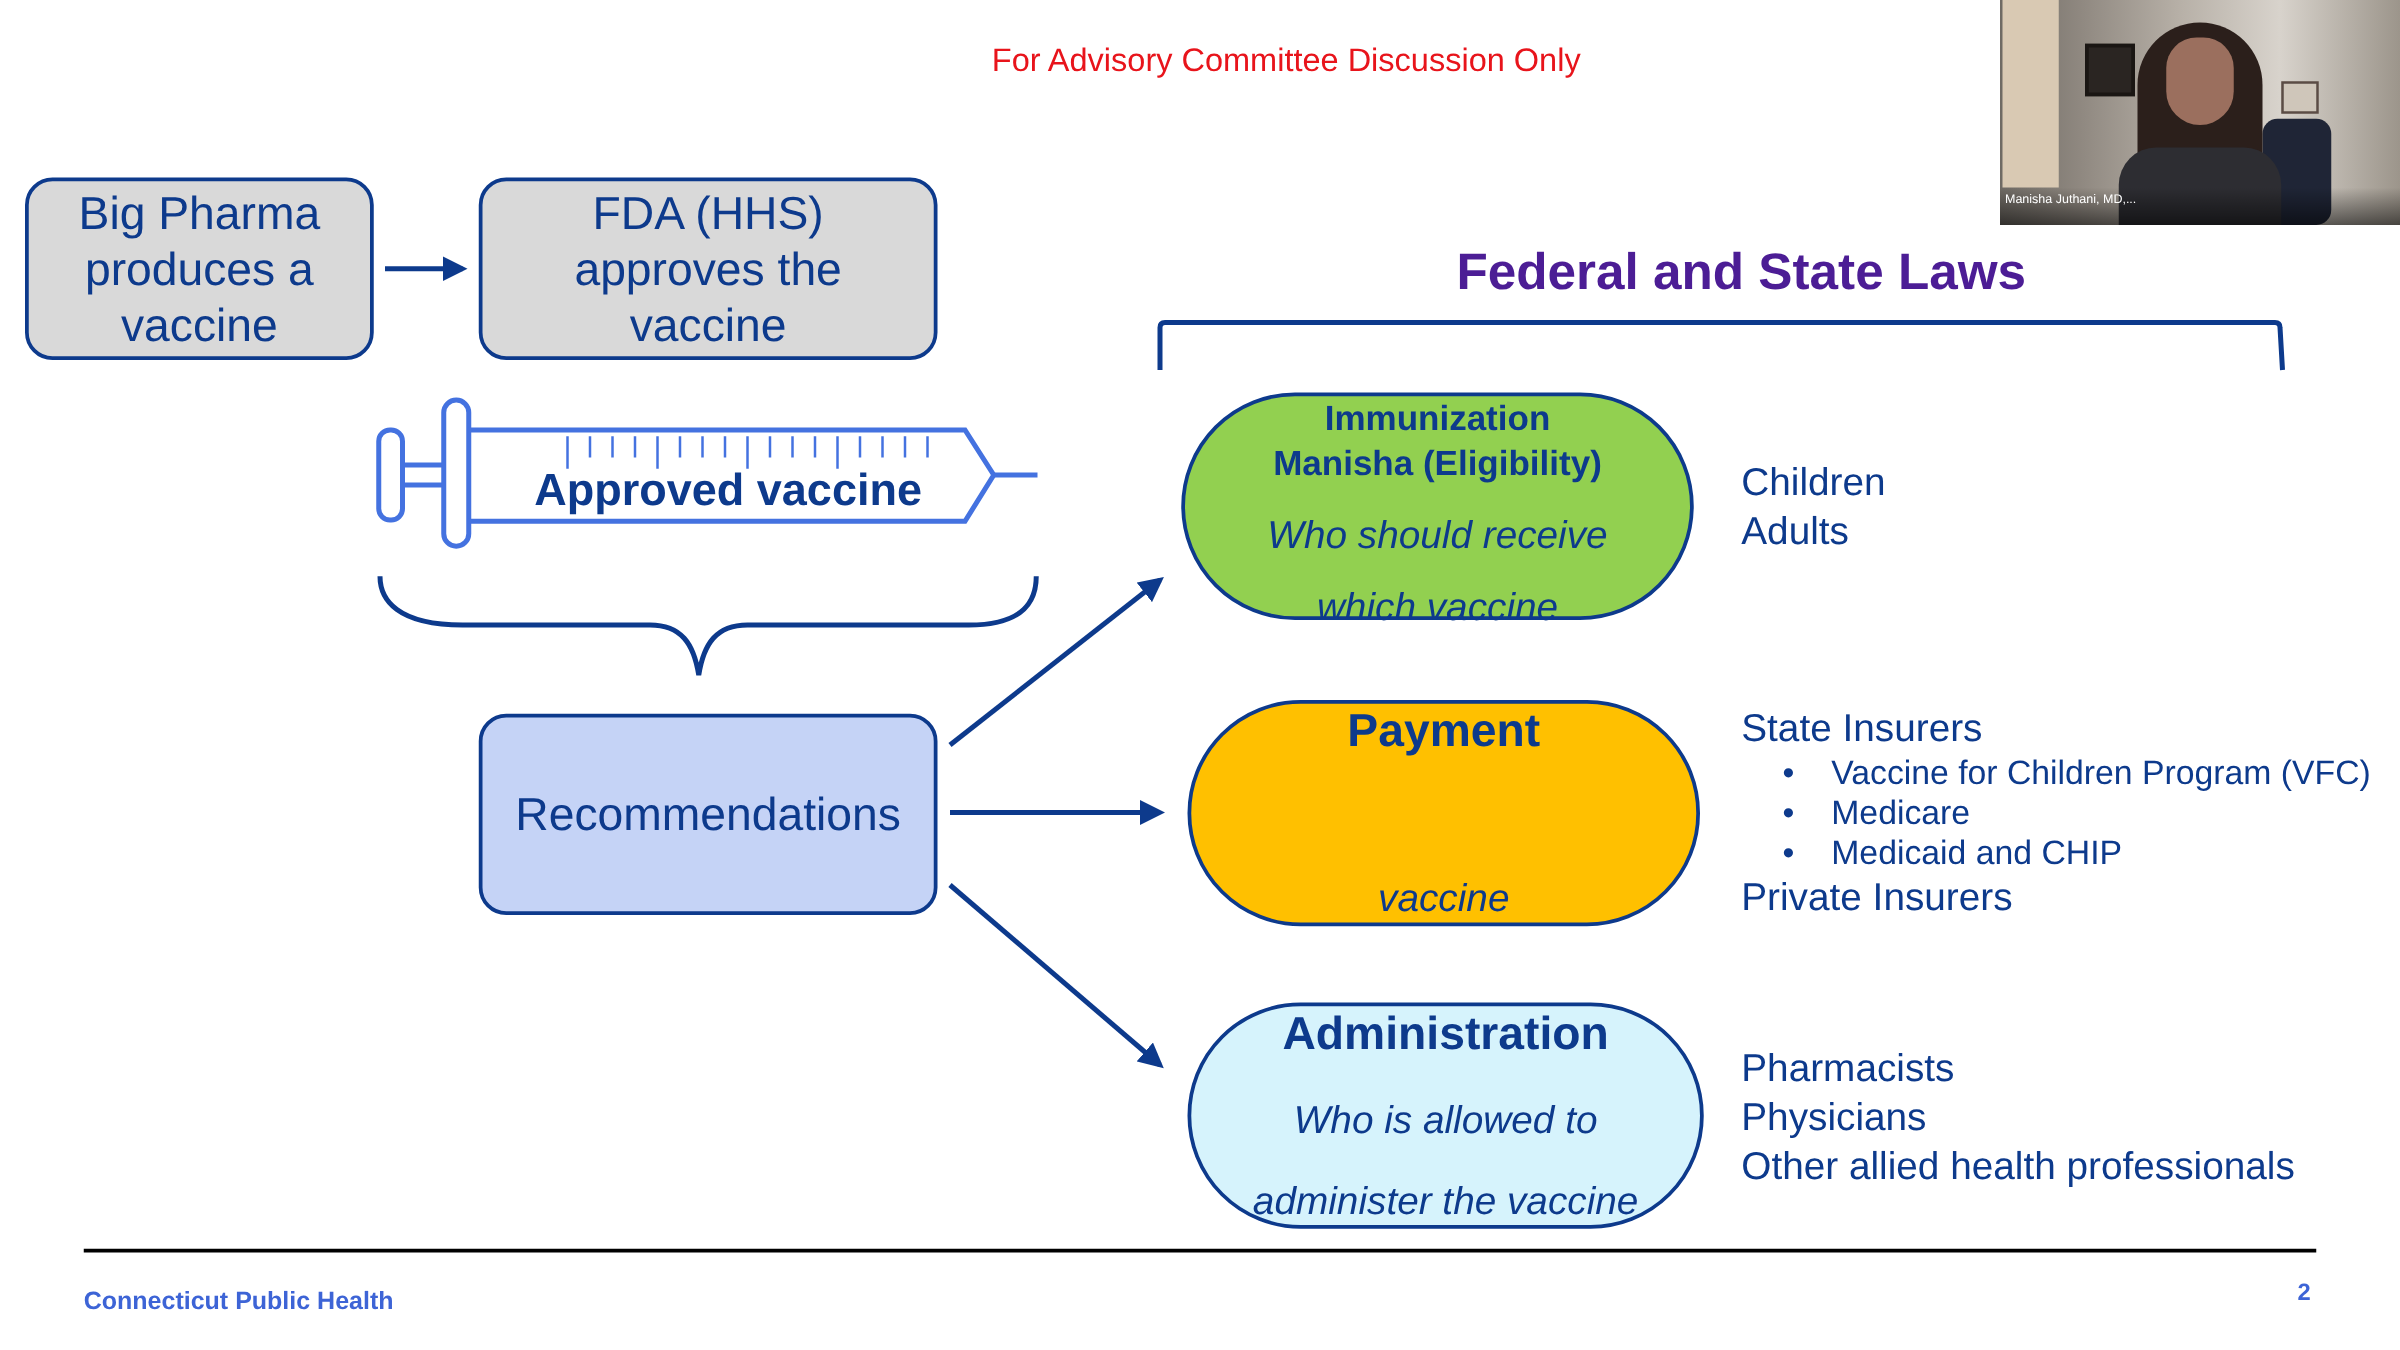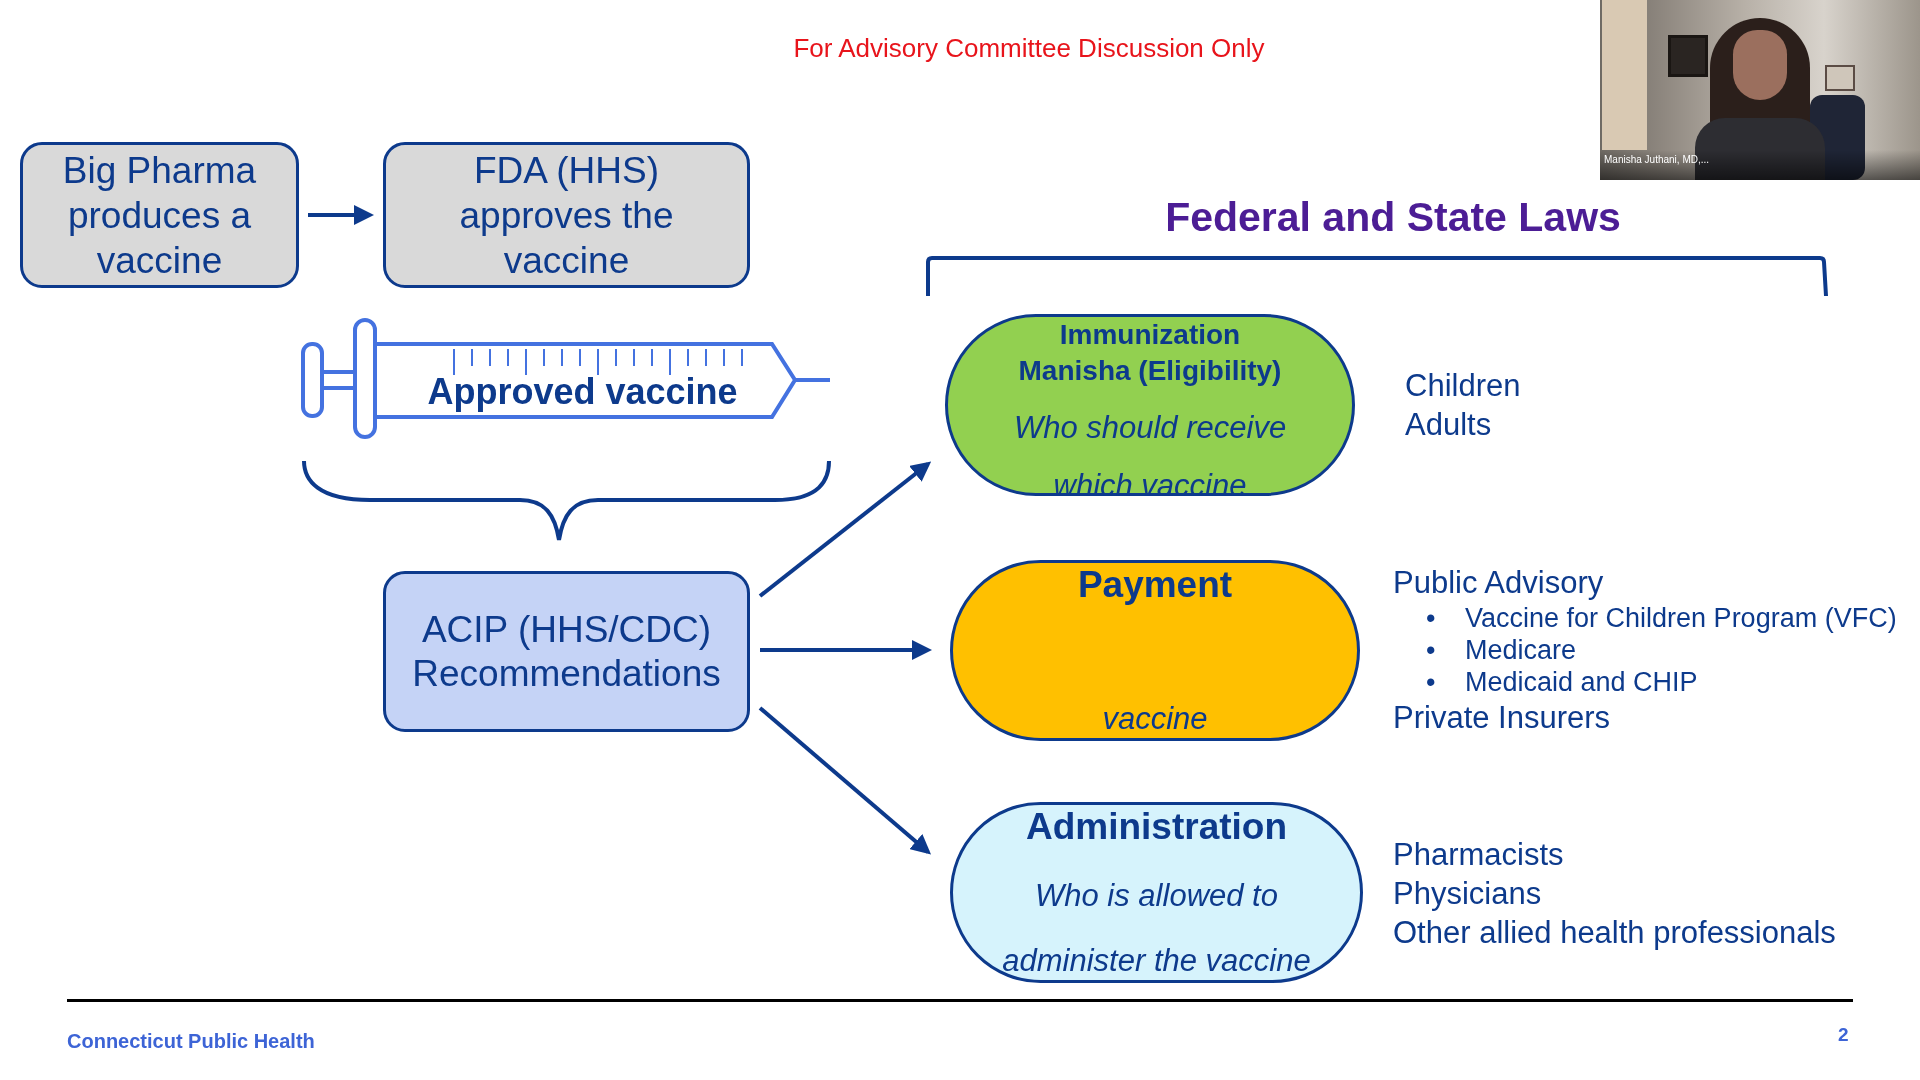--- a/index.html
+++ b/index.html
@@ -44,21 +44,21 @@
   #oval-payment .sub { font-size: 31px; line-height: 38px; }
   #oval-admin { left: 950px; top: 802px; width: 413px; height: 181px; background: #d6f3fc; border-radius: 120px; }
   #oval-admin .title { font-size: 37px; line-height: 44px; }
   #oval-admin .sub { font-size: 31px; line-height: 38px; }
 
   .list { position: absolute; left: 1393px; color: #0d3a8c; }
   .list .main { font-size: 31px; line-height: 39px; }
   .list .bullets { margin: 0; padding: 0; list-style: none; }
   .list .bullets li { font-size: 27px; line-height: 32px; padding-left: 72px; position: relative; }
   .list .bullets li .dot { position: absolute; left: 33px; top: 0; }
-  #list-schedule { top: 366px; margin-left: 12px; }
+  #list-schedule { top: 366px; }
   #list-payment { top: 563px; }
   #list-admin { top: 835px; }
 
   #footer-line { left: 67px; top: 999px; width: 1786px; height: 3px; background: #000; }
   #footer-org { left: 67px; top: 1030px; font-size: 20px; font-weight: bold; color: #3d64d6; }
   #footer-page { left: 1838px; top: 1024px; font-size: 19px; font-weight: bold; color: #3d64d6; }
 
   #video {
     left: 1600px; top: 0; width: 320px; height: 180px; overflow: hidden;
     background: linear-gradient(90deg, #6f6a64 0%, #8f8880 20%, #b7b0a7 45%, #d8d3cc 70%, #9c958b 100%);
@@ -143,21 +143,20 @@
   <div>Big Pharma</div>
   <div>produces a</div>
   <div>vaccine</div>
 </div>
 <div id="box-fda" class="box">
   <div>FDA (HHS)</div>
   <div>approves the</div>
   <div>vaccine</div>
 </div>
 <div id="box-acip" class="box">
-  <div>ACIP (HHS/CDC)</div>
   <div>Recommendations</div>
 </div>
 
 <div id="laws-title" class="abs">Federal and State Laws</div>
 
 <div id="oval-schedule" class="oval">
   <div class="title">Immunization</div>
   <div class="title">Manisha (Eligibility)</div>
   <div class="sub">Who should receive</div>
   <div class="sub">which vaccine</div>
@@ -170,21 +169,21 @@
   <div class="title">Administration</div>
   <div class="sub">Who is allowed to</div>
   <div class="sub">administer the vaccine</div>
 </div>
 
 <div id="list-schedule" class="list">
   <div class="main">Children</div>
   <div class="main">Adults</div>
 </div>
 <div id="list-payment" class="list">
-  <div class="main">Public Advisory</div>
+  <div class="main">State Insurers</div>
   <ul class="bullets">
     <li><span class="dot">•</span><span>Vaccine for Children Program (VFC)</span></li>
     <li><span class="dot">•</span><span>Medicare</span></li>
     <li><span class="dot">•</span><span>Medicaid and CHIP</span></li>
   </ul>
   <div class="main">Private Insurers</div>
 </div>
 <div id="list-admin" class="list">
   <div class="main">Pharmacists</div>
   <div class="main">Physicians</div>

